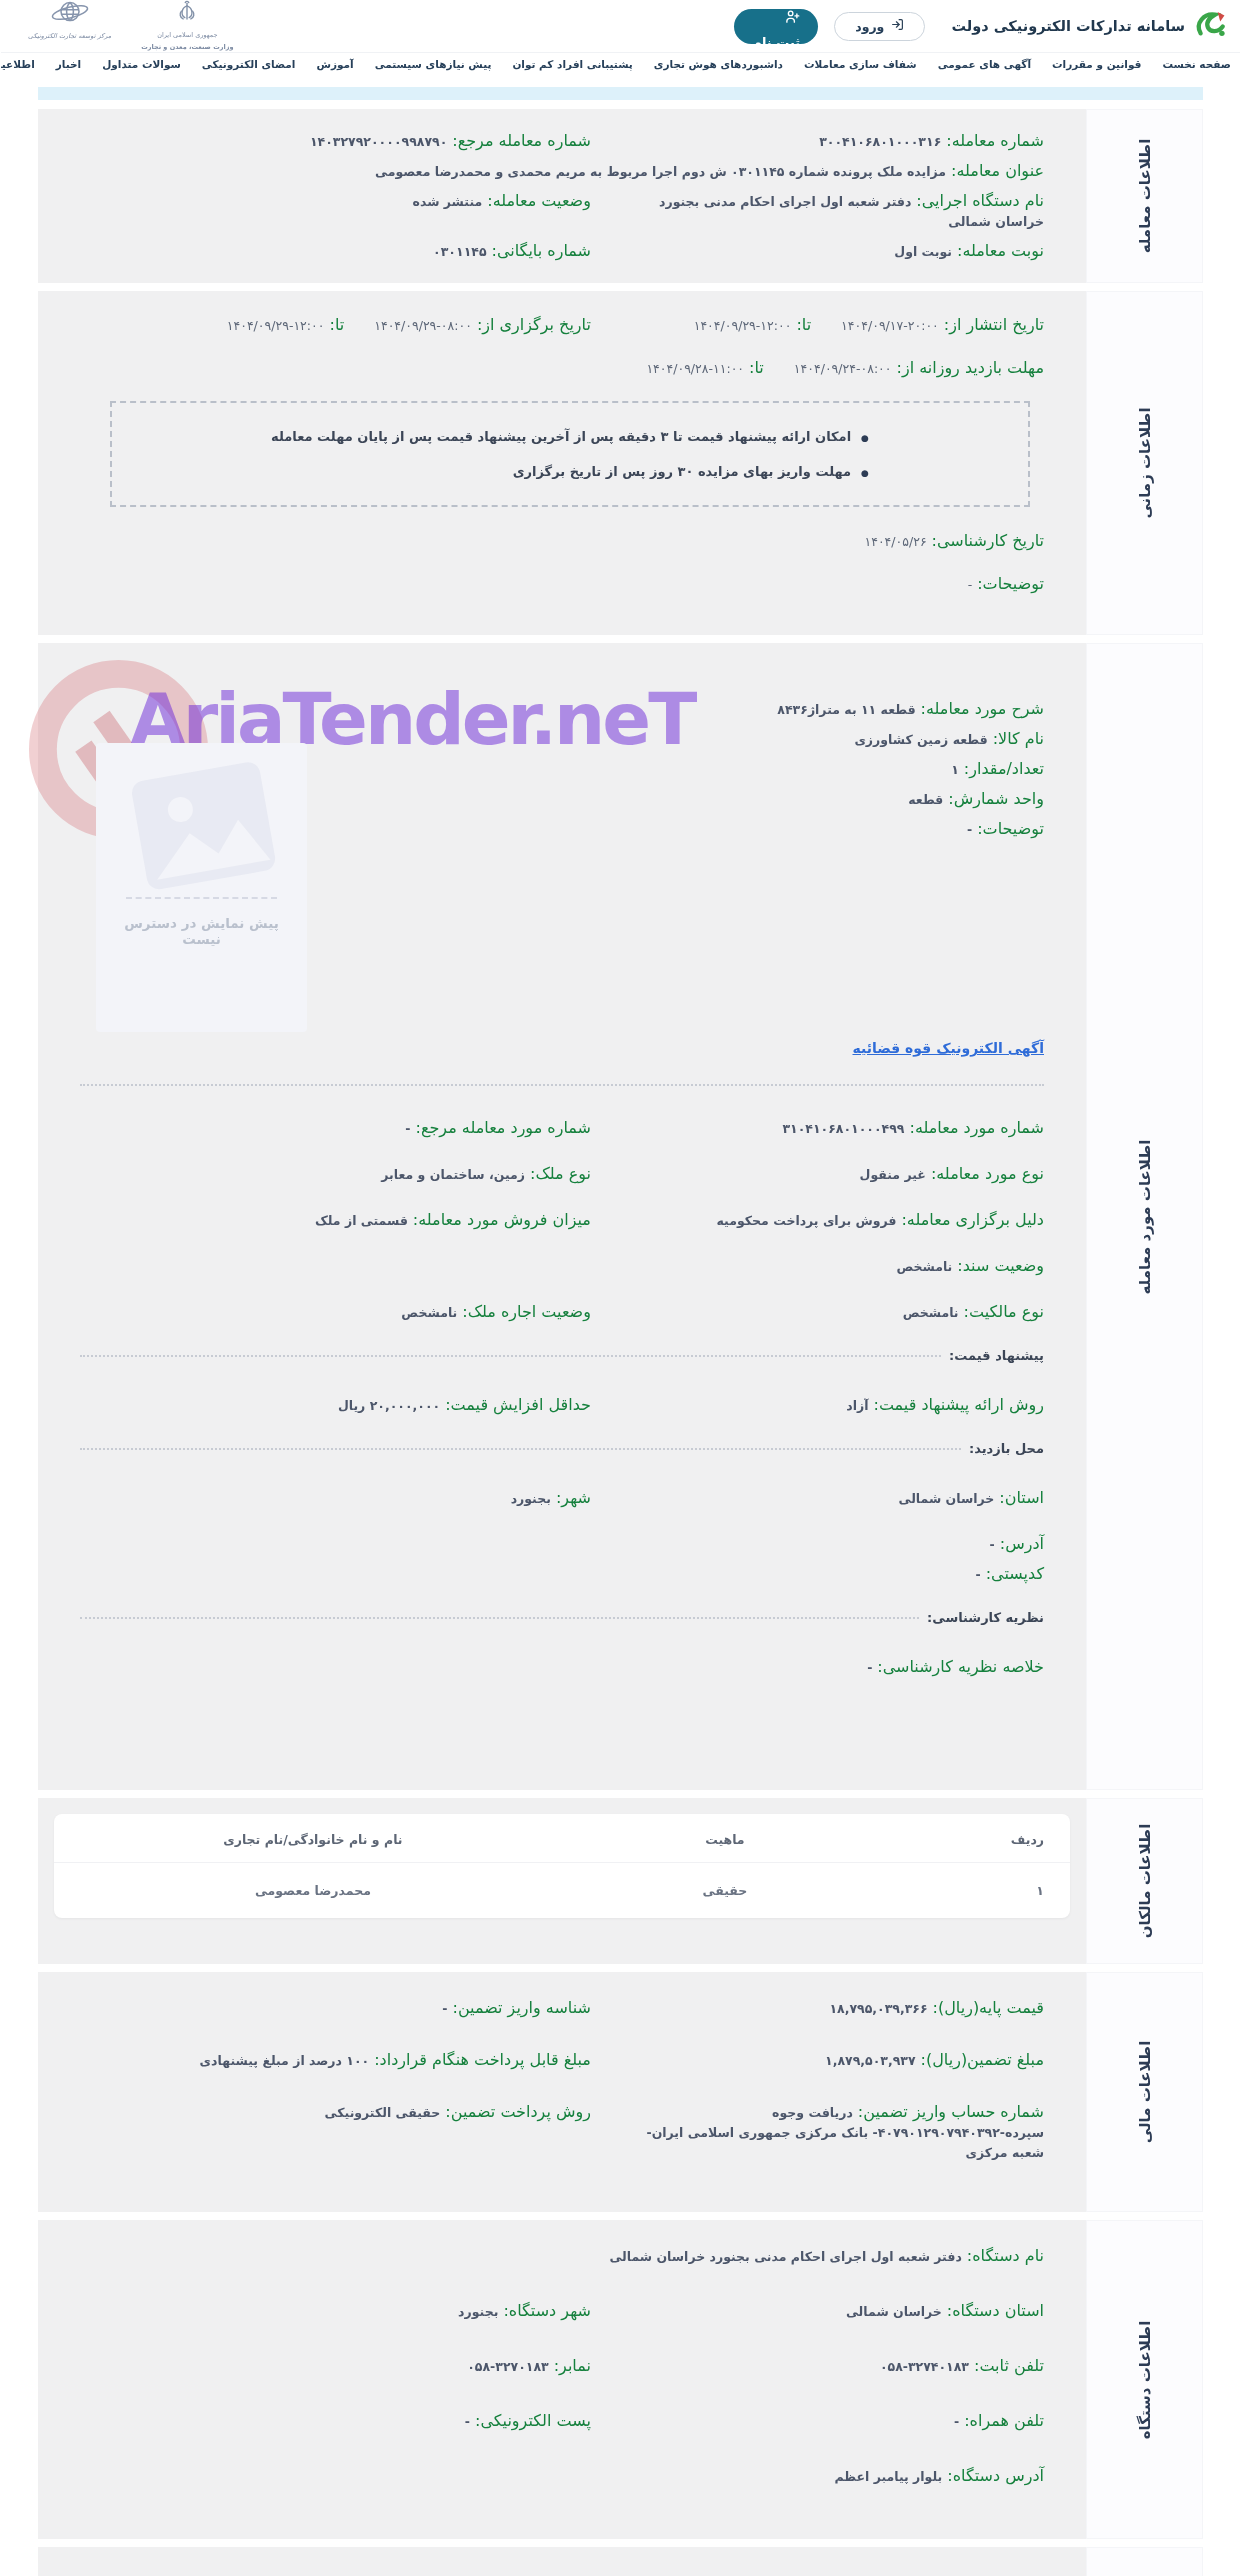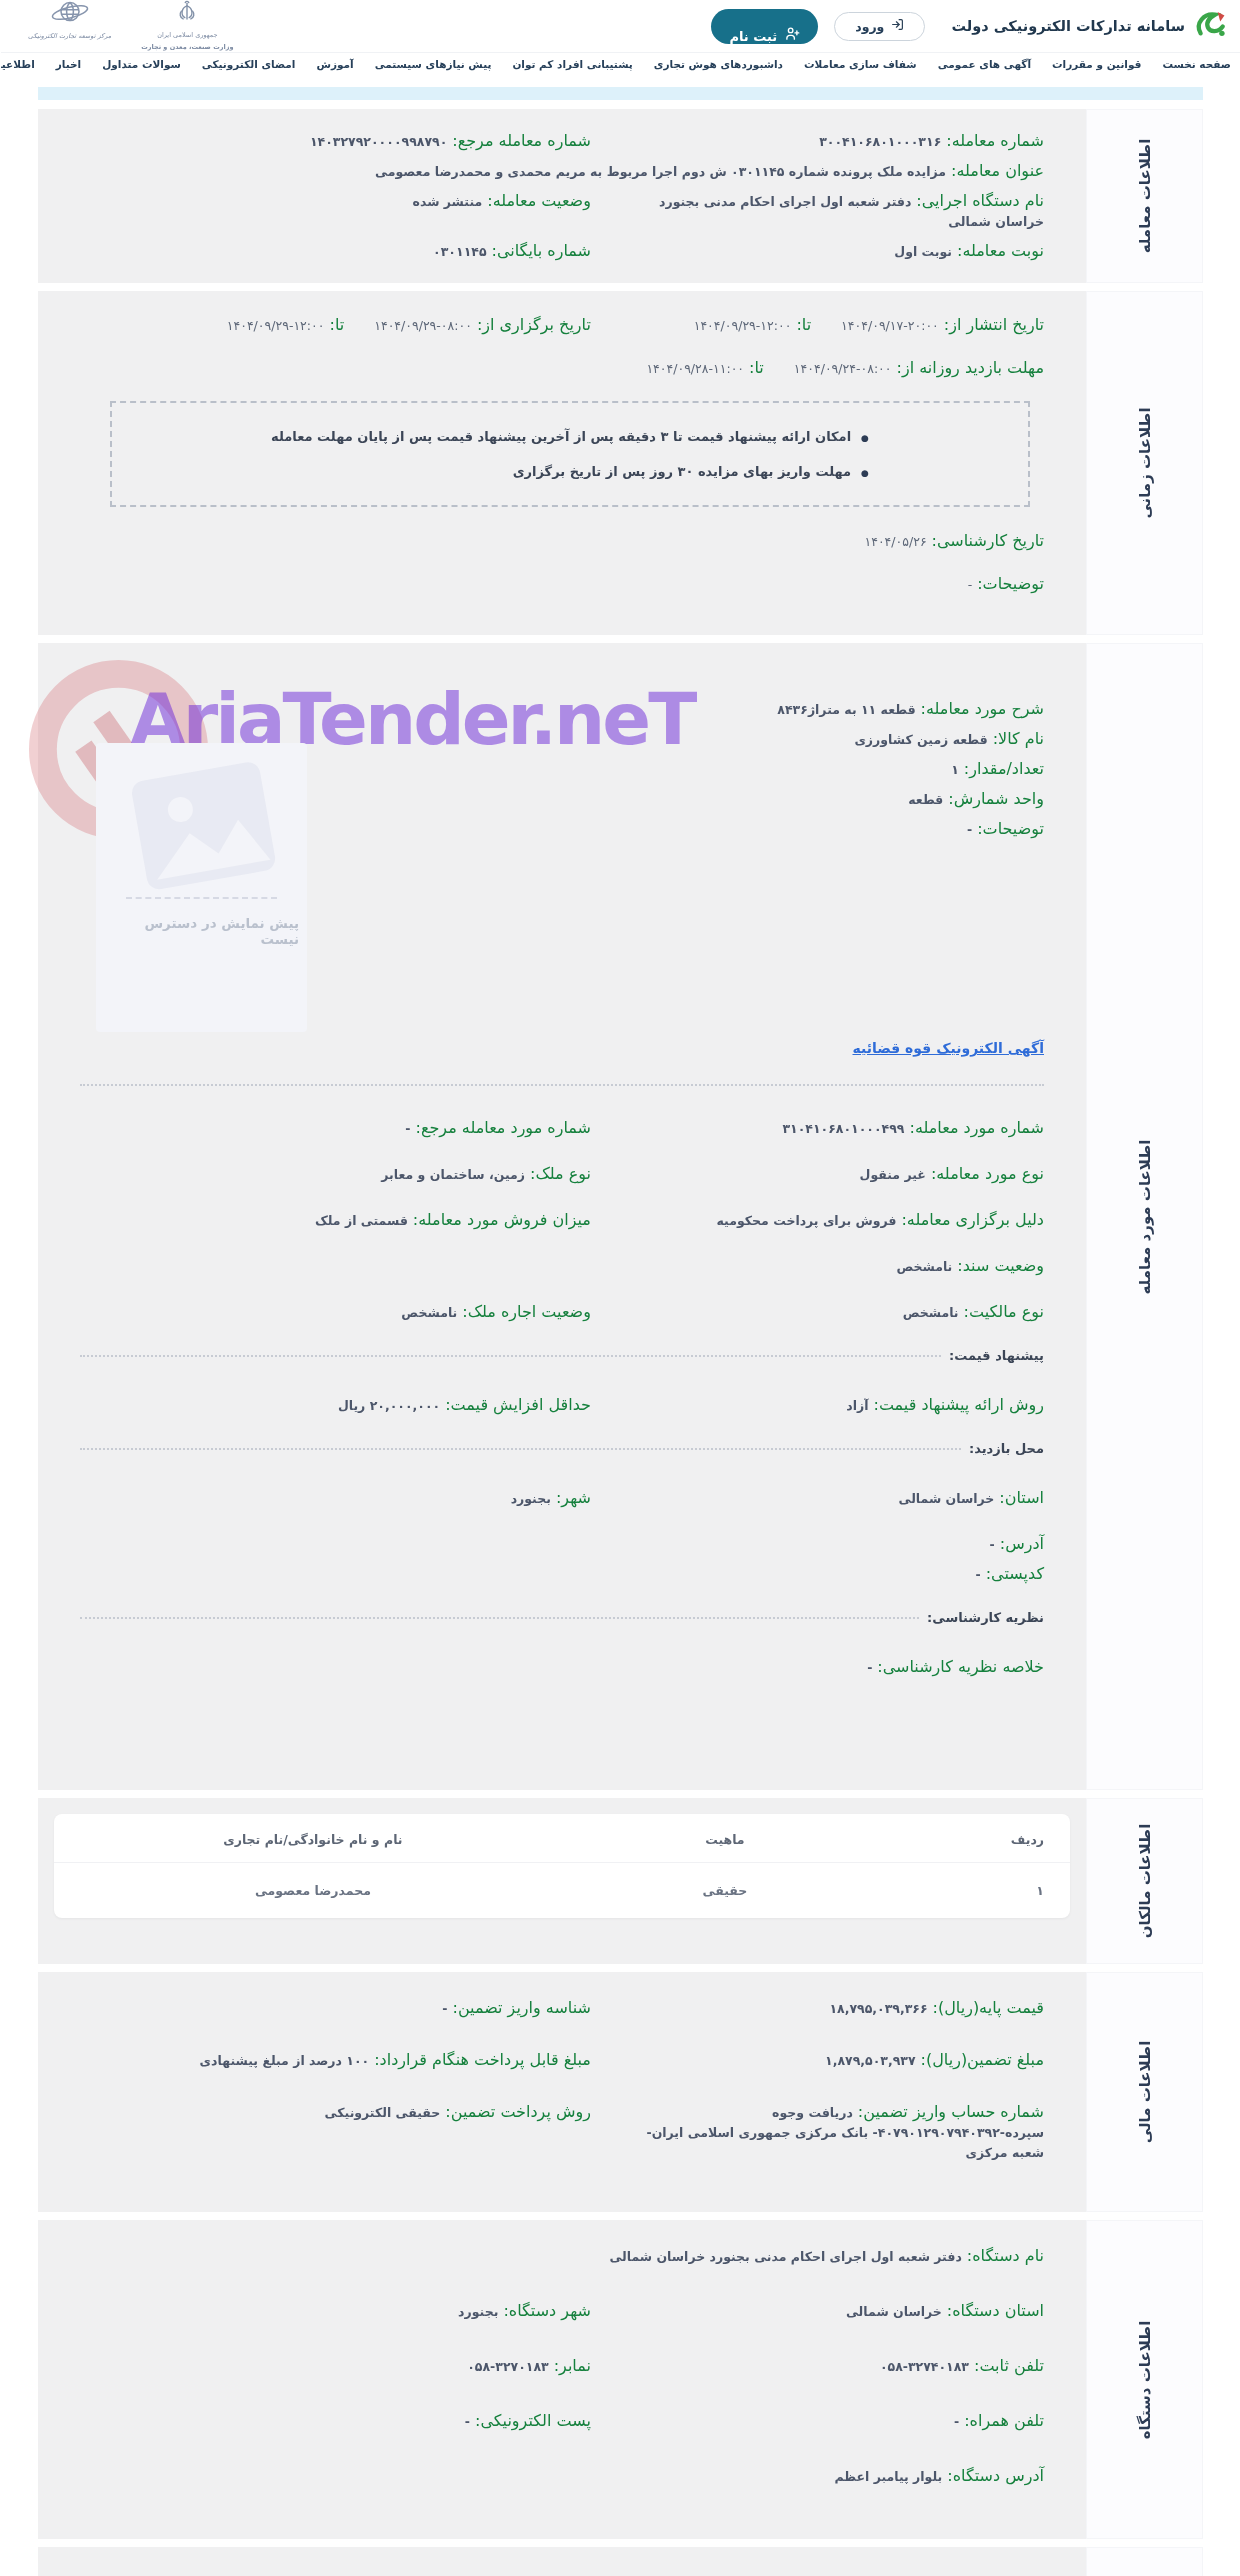--- a/index.html
+++ b/index.html
@@ -10,23 +10,23 @@
     direction:rtl; color:#4c566a;
   }
   
   .hdr{ height:52px; display:flex; align-items:center; padding:0 14px 0 10px; background:#fff; }
   .brand{ display:flex; align-items:center; gap:8px; }
   .brand-title{ font-size:14.5px; font-weight:600; color:#21384e; }
   .auth{ display:flex; align-items:center; gap:16px; margin-right:26px; }
   .login-btn{ display:flex; align-items:center; gap:7px; background:#fff; border:1px solid #ccd4dc;
     border-radius:16px; height:29px; padding:0 20px; font-size:12.5px; color:#27405a; cursor:pointer;
     font-family:inherit; font-weight:600;text-align:right;}
-  .register-btn{ display:flex; align-items:flex-end; gap:8px; background:#17708a; border:none;
+  .register-btn{ display:flex; align-items:flex-start; gap:8px; background:#17708a; border:none;
     border-radius:19px; height:35px; padding:0 18px; font-size:13px; color:#fff; font-weight:700;
-    cursor:pointer; font-family:inherit;}
+    cursor:pointer; font-family:inherit;flex-direction:column;}
   .gov-logos{ display:flex; align-items:flex-start; gap:30px; margin-right:auto; padding-left:18px;}
   .logo-item{ display:flex; flex-direction:column; align-items:center; gap:2px; }
   .logo-cap{ font-size:6.5px; color:#7d8ba3; text-align:right; line-height:1.5; white-space:nowrap;}
   
   .nav{ display:flex; align-items:center; justify-content:space-between; height:23px;
     border-top:1px solid #f0f2f5; padding:0 10px; overflow:hidden; }
   .nav-item{ font-size:10.5px; color:#27405a; text-decoration:none; white-space:nowrap; font-weight:600;}
   
   .main{ padding-top:12px; }
   .card{ margin:0 38px; position:relative; }
@@ -67,21 +67,21 @@
   .dline{ flex:1; border-top:2px dotted #c7cbd3; }
   
   .media{ position:absolute; top:0; left:0; right:0; height:419px; pointer-events:none; z-index:1;}
   .wm-logo{ position:absolute; left:-14px; top:12px; opacity:.55; }
   .wm-text{ position:absolute; left:92px; top:34px; font-size:72px; font-weight:700;
     color:#6d28d9; opacity:.5; letter-spacing:-3px; direction:ltr; }
   .preview{ position:absolute; left:58px; top:100px; width:211px; height:289px; background:#f3f4f9;
     border-radius:4px; z-index:2; overflow:hidden; }
   .pv-icon{ display:flex; justify-content:center; padding-top:18px; transform:rotate(-10deg); opacity:.85;}
   .pv-dash{ width:72%; margin:6px auto 0; border-top:2px dashed #d6d9e4; }
-  .pv-cap{ text-align:right; padding:16px 8px 0; font-size:13.5px; font-weight:700; color:#b9c0cd; }
+  .pv-cap{ text-align:center; padding:16px 8px 0; font-size:13.5px; font-weight:700; color:#b9c0cd; }
   
   .sec-owners-info .sec-body{ min-height:166px; padding:16px 16px 22px; }
   .tbl-card{ background:#fff; border-radius:8px; box-shadow:0 1px 3px rgba(0,0,0,.05); overflow:hidden; }
   .tbl-row{ display:grid; grid-template-columns:140px 1fr 1.3fr; padding:20px 26px; }
   .tbl-head{ padding:18px 26px 15px; border-bottom:1px solid #f0f1f4; }
   .tbl-head .tbl-cell{ color:#5d6675; font-size:12.5px; font-weight:700; }
   .tbl-cell{ color:#6a7383; font-size:12.5px; text-align:center; font-weight:600;}
   .tbl-cell:first-child{ text-align:right; }
   .sec-financial-info .sec-body{ min-height:191px; padding:26px 42px 18px; }
   .sec-financial-info .frow{ margin-bottom:32px; }

